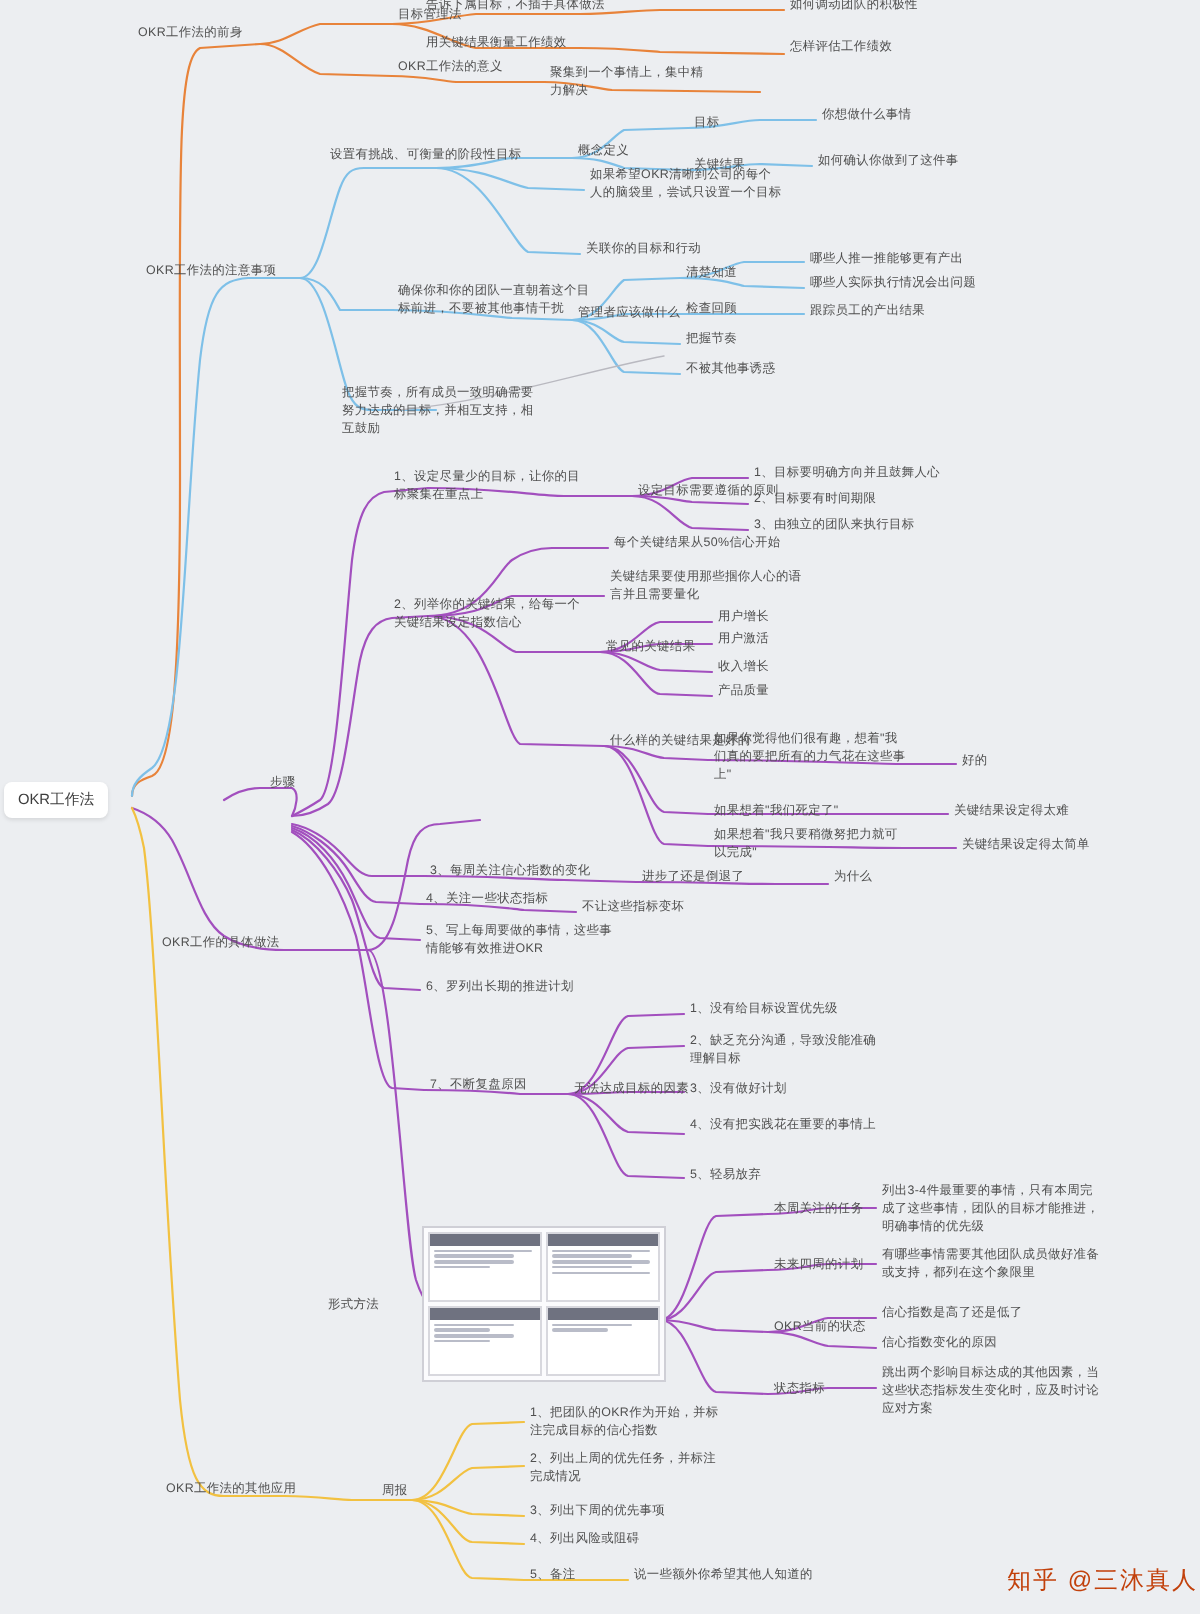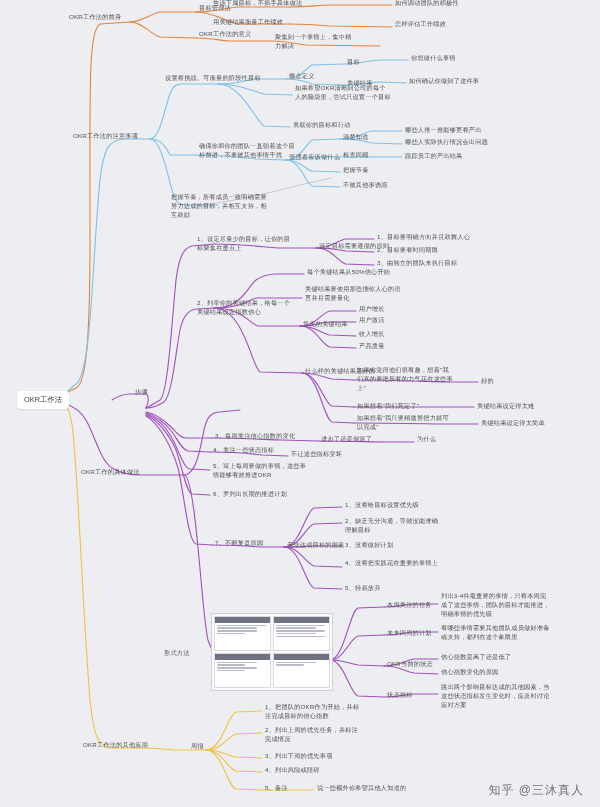--- a/index.html
+++ b/index.html
@@ -48,22 +48,22 @@
     box-sizing:border-box;
   }
   .thumb .cell{background:#fff;border:1px solid #d8d8de;display:flex;flex-direction:column;overflow:hidden;}
   .thumb .cell .hd{background:#6f7280;height:6px;flex:0 0 6px;}
   .thumb .cell .bd{flex:1;padding:1.5px;display:flex;flex-direction:column;gap:1.6px;}
   .thumb .cell .bd i{display:block;height:1.3px;background:#b9bcc8;border-radius:1px;}
   .thumb .cell .bd i.s{width:55%}
   .thumb .cell .bd i.m{width:78%}
   .thumb .cell .bd i.l{width:95%}
   .wm{
-    position:absolute;right:16px;bottom:8px;
-    font-size:12px;color:#737373;letter-spacing:1px;
+    position:absolute;right:1px;bottom:8px;
+    font-size:12px;color:#c2410c;letter-spacing:1px;
     white-space:nowrap;
   }
 </style>
 </head>
 <body>
 
 <div id="map">
 
   <svg class="links" viewBox="0 0 600 807">
     <g fill="none" stroke-width="1.1" stroke-linecap="round">
@@ -168,21 +168,21 @@
         <path d="M206 750 C 222 750, 228 714, 236 712 L 262 711"></path>
         <path d="M206 750 C 222 750, 228 736, 236 734 L 262 733"></path>
         <path d="M206 750 C 222 750, 228 756, 236 757 L 262 758"></path>
         <path d="M206 750 C 222 750, 228 770, 236 771 L 262 772"></path>
         <path d="M206 750 C 222 750, 228 788, 236 789 L 262 790"></path>
         <path d="M262 790 C 278 790, 284 790, 292 790 L 314 790"></path>
       </g>
     </g>
   </svg>
 
-  <div class="root" style="left:17px;top:391px;text-align:right;">OKR工作法</div>
+  <div class="root" style="left:2px;top:391px;text-align:right;">OKR工作法</div>
 
   <div class="node nw" style="left:68px;top:13px;">OKR工作法的前身</div>
 
   <div class="node nw" style="left:198px;top:4px;">目标管理法</div>
   <div class="node nw" style="left:198px;top:30px;">OKR工作法的意义</div>
 
   <div class="node nw" style="left:212px;top:-1px;">告诉下属目标，不插手具体做法</div>
   <div class="node nw" style="left:212px;top:18px;">用关键结果衡量工作绩效</div>
   <div class="node w2" style="left:274px;top:33px;">聚集到一个事情上，集中精力解决</div>
 

